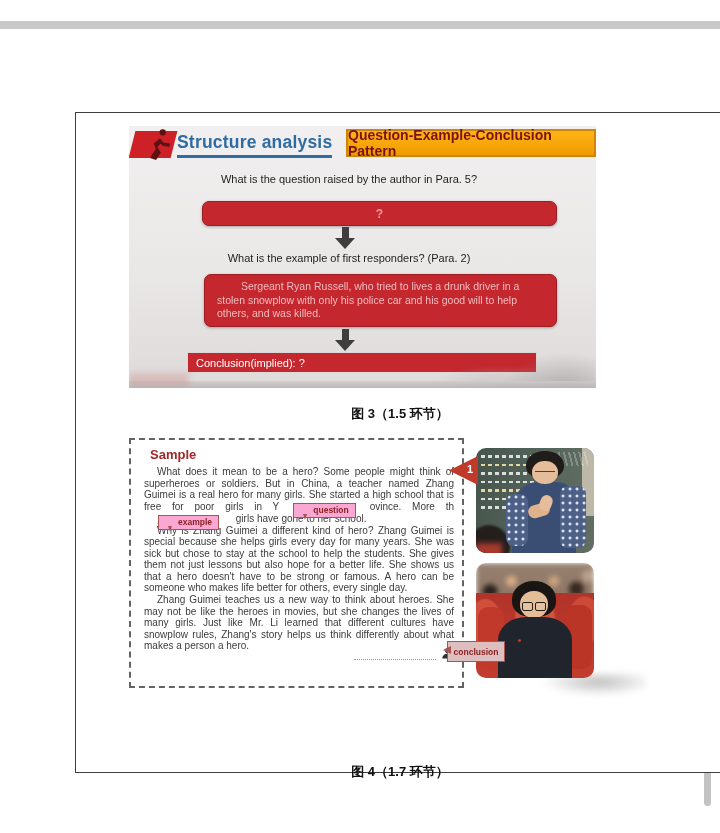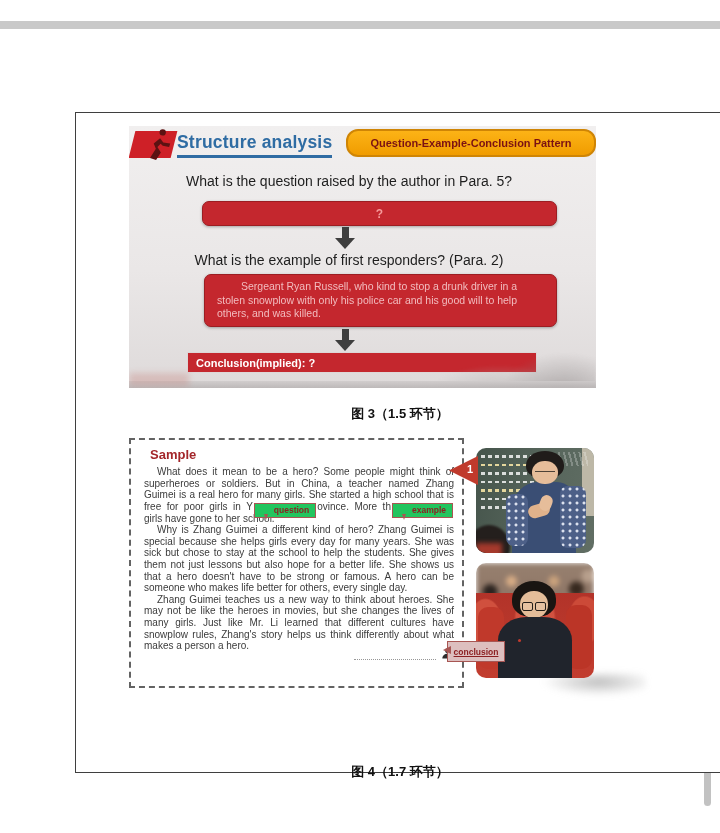--- a/index.html
+++ b/index.html
@@ -16,75 +16,75 @@
         box-sizing:border-box;background:#fff;}
 
   
   #slide{left:53px;top:13px;width:467px;height:262px;overflow:hidden;
          background:linear-gradient(180deg,#f1efef 0%,#eae7e7 55%,#dedada 100%);}
   #logo-shape{left:3px;top:5px;width:42px;height:27px;background:#ce2027;transform:skew(-14deg);}
   #logo-runner{left:11px;top:0;width:37px;height:34px;}
   #slide-title{left:48px;top:6px;font-size:17.5px;font-weight:bold;color:#2f6ca3;
                border-bottom:3px solid #2f6ca3;padding-bottom:2px;letter-spacing:.2px;}
   #pattern-badge{left:217px;top:3px;width:250px;height:28px;box-sizing:border-box;
-                 background:linear-gradient(#fcb316,#f09c00);border:2px solid #cf8505;border-radius:12px;
-                 color:#7b1113;font-weight:bold;font-size:11px;display:flex;align-items:center;justify-content:center;}
-  .slide-q{left:0;top:0;width:440px;text-align:center;font-size:14px;color:#1e1e1e;}
+                 background:linear-gradient(#fcb316,#f09c00);border:2px solid #cf8505;border-radius:0;
+                 color:#7b1113;font-weight:bold;font-size:14px;display:flex;align-items:center;justify-content:center;}
+  .slide-q{left:0;top:0;width:440px;text-align:center;font-size:11px;color:#1e1e1e;}
   #q1{top:47px;}
   #q2{top:126px;}
   .red-box{background:#c4272e;border:1px solid #9c1d22;border-radius:7px;box-sizing:border-box;
            box-shadow:0 1px 3px rgba(0,0,0,.3);}
   #answer1{left:73px;top:75px;width:355px;height:25px;display:flex;align-items:center;justify-content:center;
            color:#f59a9a;font-weight:bold;font-size:12px;}
   #answer2{left:75px;top:148px;width:353px;height:53px;color:#f2bcbf;font-size:10.5px;line-height:13.5px;
            padding:5px 12px;text-align:left;}
   #answer2 p{margin:0;text-indent:24px;}
   .arrow{width:20px;}
   .arrow .stem{width:7px;height:11px;background:#3e3e3e;margin:0 auto;}
   .arrow .head{width:0;height:0;border-left:10px solid transparent;border-right:10px solid transparent;
                border-top:11px solid #3e3e3e;}
   #arrow1{left:206px;top:101px;}
   #arrow2{left:206px;top:203px;}
   #conclusion-bar{left:58px;top:226px;width:350px;height:21px;background:#c4272e;border:1px solid #ded7d7;
-                  box-sizing:border-box;color:#ffffff;font-weight:bold;font-size:11px;
+                  box-sizing:border-box;color:#ffffff;font-weight:normal;font-size:11px;
                   display:flex;align-items:center;padding-left:8px;}
   #mountains{right:0;bottom:0;width:175px;height:58px;opacity:.6;filter:blur(1px);
      background:radial-gradient(ellipse 90px 55px at 82% 105%,#8f8a8a 0%,transparent 70%),
                 radial-gradient(ellipse 110px 45px at 45% 110%,#b3aeae 0%,transparent 65%);}
   #slide-band{left:0;bottom:0;width:100%;height:7px;background:linear-gradient(#cfcbcb,#b7b3b3);opacity:.85;}
   #slide-smudge{left:0;bottom:2px;width:60px;height:13px;background:#c27670;opacity:.30;filter:blur(3px);}
 
   
   .caption{left:0;width:100%;text-align:center;font-family:Liberation Sans, sans-serif;
            font-weight:bold;font-size:13px;color:#111;}
   #caption3{top:292px;}
   #caption4{top:630px;margin-top:20px;}
 
   
   #sample-box{left:53px;top:325px;width:335px;height:250px;box-sizing:border-box;
               border:2px dashed #636363;background:#fff;padding:7px 8px 4px 13px;overflow:hidden;}
   #sample-heading{color:#a3262a;font-weight:bold;font-size:13px;margin:0 0 4px 6px;}
   .sample-p{margin:0;font-size:10px;line-height:11.6px;color:#3b3b3b;text-align:justify;}
   .sample-p.indent{text-indent:13px;}
-  .bubble{display:inline-block;background:#22c55e;border:1.5px solid #a85653;color:#8c2022;
+  .bubble{display:inline-block;background:#f9a8d4;border:1.5px solid #a85653;color:#8c2022;
           font-weight:bold;font-size:8.5px;line-height:13px;padding:0 6px;position:relative;
-          vertical-align:middle;margin:-2px 1px;transform:translateY(3px);}
+          vertical-align:middle;margin:-2px 14px;transform:translateY(3px);}
   .bubble::after{content:"";position:absolute;left:9px;bottom:-6px;border:3px solid transparent;
                  border-top:6px solid #a85653;border-left-width:2px;border-right-width:2px;}
   #reader-row{left:278px;top:534px;width:100px;display:flex;align-items:flex-end;gap:5px;}
   #dotted-line{flex:1;border-bottom:1.5px dotted #979797;height:8px;}
   #person-icon{width:13px;height:13px;flex:0 0 auto;}
 
   #marker-flag{left:373px;top:343px;width:29px;height:29px;background:#c03a2c;
                clip-path:polygon(100% 0,100% 100%,0 50%);z-index:5;}
   #marker-flag span{position:absolute;right:5px;top:7px;color:#fff;font-weight:bold;font-size:11px;}
 
   #conclusion-bubble{left:371px;top:528px;width:58px;height:21px;box-sizing:border-box;background:#ddbfbf;
                      border:1.5px solid #a85653;color:#8c2022;font-weight:bold;font-size:8.5px;
-                     display:flex;align-items:center;justify-content:center;z-index:6;text-decoration:underline;}
+                     display:flex;align-items:center;justify-content:center;z-index:6;}
   #conclusion-bubble::before{content:"";position:absolute;left:-9px;top:4px;border:4px solid transparent;
                      border-right:8px solid #a85653;}
 
   
   .photo{border-radius:10px;overflow:hidden;z-index:2;}
   #photo-teacher{left:400px;top:335px;width:118px;height:105px;}
   #pt-board{position:absolute;inset:0;background:linear-gradient(100deg,#45544b,#56655b 50%,#616e64);}
   #pt-wall{position:absolute;right:0;top:0;width:12px;height:68px;background:#cec6b4;opacity:.85;}
   #pt-chalk{position:absolute;left:5px;top:7px;width:56px;}
   #pt-chalk .cl{height:2.5px;margin-bottom:6px;
@@ -152,21 +152,21 @@
       <div class="abs slide-q" id="q1">What is the question raised by the author in Para. 5?</div>
       <div class="abs red-box" id="answer1">?</div>
 
       <div class="abs arrow" id="arrow1">
         <div class="stem"></div>
         <div class="head"></div>
       </div>
 
       <div class="abs slide-q" id="q2">What is the example of first responders? (Para. 2)</div>
       <div class="abs red-box" id="answer2">
-        <p>Sergeant Ryan Russell, who kind to stop a drunk driver in a stolen snowplow with only his police car and his good will to help others, and was killed.</p>
+        <p>Sergeant Ryan Russell, who tried to lives a drunk driver in a stolen snowplow with only his police car and his good will to help others, and was killed.</p>
       </div>
 
       <div class="abs arrow" id="arrow2">
         <div class="stem"></div>
         <div class="head"></div>
       </div>
 
       <div class="abs" id="conclusion-bar">Conclusion(implied): ?</div>
 
       <div class="abs" id="mountains"></div>

